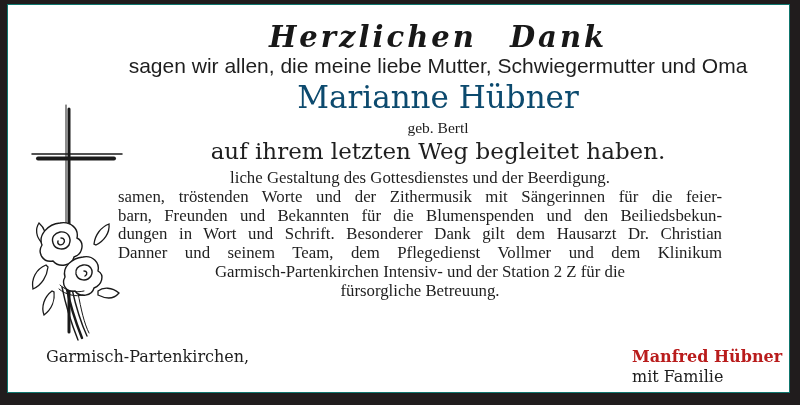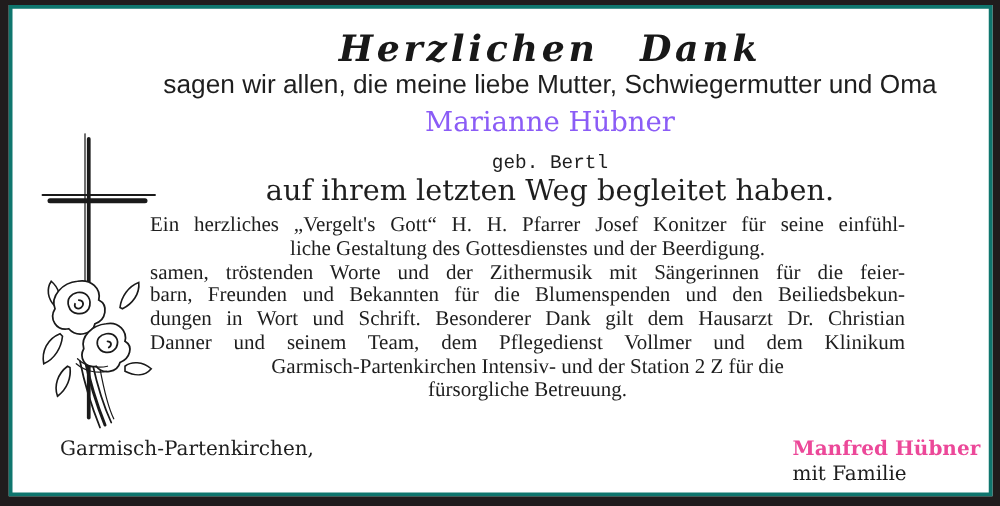--- a/index.html
+++ b/index.html
@@ -9,44 +9,44 @@
     font-family:"Liberation Serif", serif;
     color:#1e1e1e;
     overflow:hidden;
   }
   .page { position:relative; width:800px; height:405px; }
 
   .card {
     position:absolute; left:7px; top:4px;
     width:781px; height:387px;
     background:#ffffff;
-    border:3px solid #0f766e;
+    border:1px solid #0f766e;
   }
 
   .header {
     position:absolute; left:100px; top:14px; width:660px;
     text-align:center;
   }
   .title {
     font-family:"DejaVu Serif", serif;
     font-style:italic; font-weight:bold;
     font-size:29px; line-height:36px;
     letter-spacing:3px; word-spacing:20px;
     color:#181818;
   }
   .intro {
     font-family:Liberation Sans, sans-serif;
     font-size:21px; line-height:22px; margin-top:0;
   }
   .name {
     font-family:"DejaVu Serif", serif;
-    font-size:22px; line-height:40px; color:#8b5cf6;
+    font-size:31px; line-height:40px; color:#0c4a6e;
   }
   .maiden {
-    font-family:Liberation Mono, monospace;
+    font-family:Liberation Serif, serif;
     font-size:15.5px; line-height:22px;
   }
   .farewell {
     font-family:"DejaVu Serif", serif;
     font-size:23px; line-height:24px;
   }
 
   .body-block {
     position:absolute; left:110px; top:164px; width:604px;
     font-family:"Liberation Serif", serif;
@@ -59,21 +59,21 @@
   .footer-left {
     position:absolute; left:38px; top:342px;
     font-family:"DejaVu Serif", serif;
     font-size:16px; line-height:19.5px;
   }
   .footer-right {
     position:absolute; left:624px; top:342px;
     font-family:"DejaVu Serif", serif;
     font-size:16px; line-height:19.5px;
   }
-  .footer-right .sig-name { font-weight:bold; color:#ec4899; }
+  .footer-right .sig-name { font-weight:bold; color:#b91c1c; }
 
   .art {
     position:absolute; left:18px; top:90px;
     width:112px; height:250px;
   }
 </style>
 </head>
 <body>
 
 <div class="page">
@@ -117,21 +117,20 @@
 
     <div class="header">
       <div class="title">Herzlichen Dank</div>
       <div class="intro">sagen wir allen, die meine liebe Mutter, Schwiegermutter und Oma</div>
       <div class="name">Marianne Hübner</div>
       <div class="maiden">geb. Bertl</div>
       <div class="farewell">auf ihrem letzten Weg begleitet haben.</div>
     </div>
 
     <div class="body-block">
-        <div class="body-line line-justify">Ein herzliches „Vergelt's Gott“ H. H. Pfarrer Josef Konitzer für seine einfühl-</div>
         <div class="body-line line-center">liche Gestaltung des Gottesdienstes und der Beerdigung.</div>
         <div class="body-line line-justify">samen, tröstenden Worte und der Zithermusik mit Sängerinnen für die feier-</div>
         <div class="body-line line-justify">barn, Freunden und Bekannten für die Blumenspenden und den Beiliedsbekun-</div>
         <div class="body-line line-justify">dungen in Wort und Schrift. Besonderer Dank gilt dem Hausarzt Dr. Christian</div>
         <div class="body-line line-justify">Danner und seinem Team, dem Pflegedienst Vollmer und dem Klinikum</div>
         <div class="body-line line-center">Garmisch-Partenkirchen Intensiv- und der Station 2 Z für die</div>
         <div class="body-line line-center">fürsorgliche Betreuung.</div>
       </div>
 
     <div class="footer-left">

